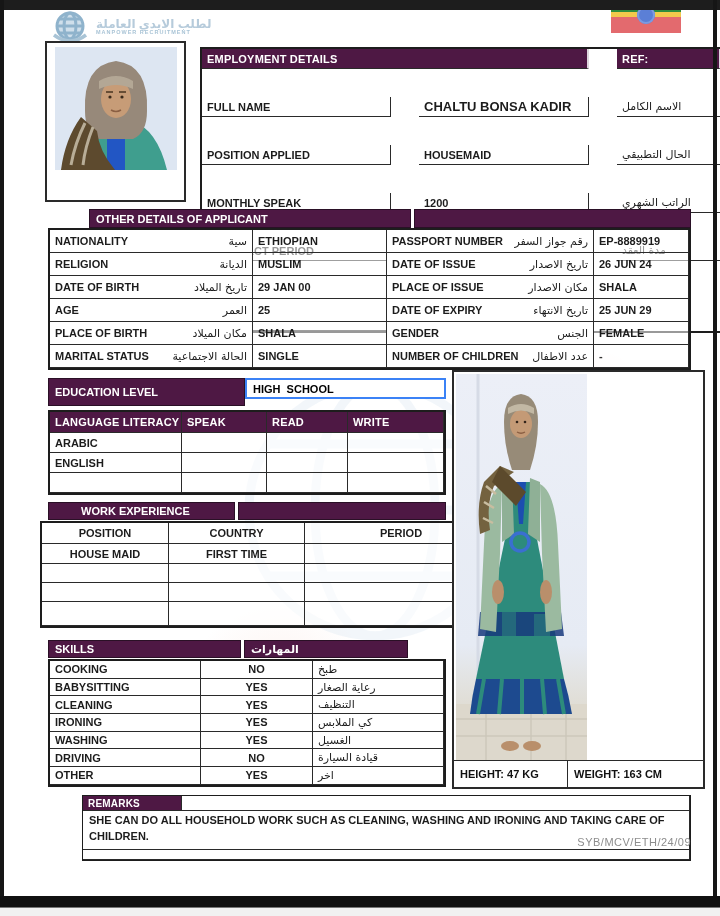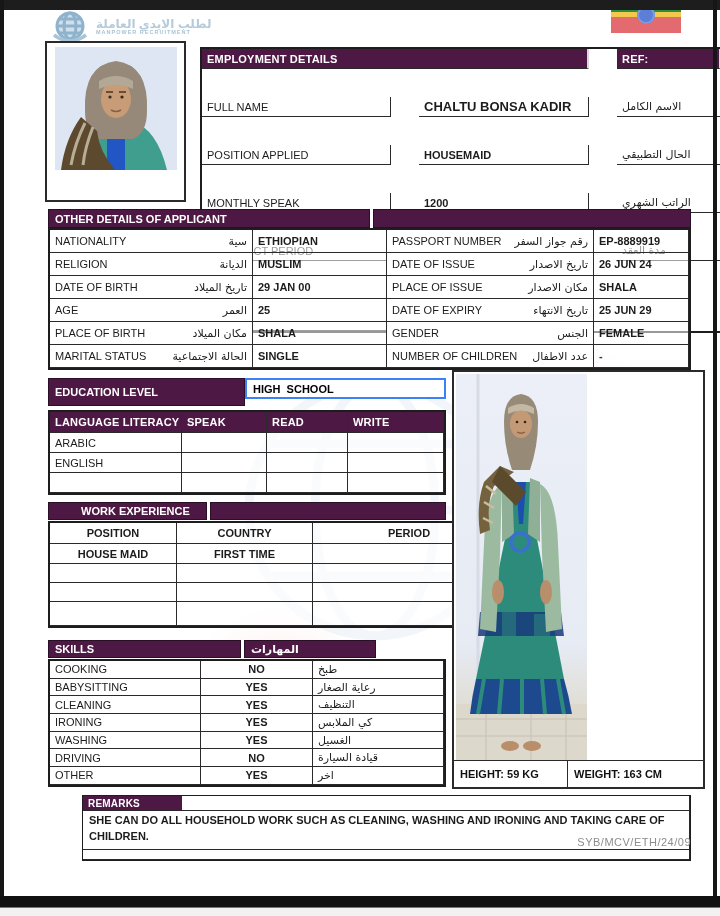--- a/index.html
+++ b/index.html
@@ -41,69 +41,69 @@
   .tbl>div{border-right:1px solid #2a2a2a;border-bottom:1px solid #2a2a2a;
     background:#fff;display:flex;align-items:center;overflow:hidden;
     font-size:11px;color:#1c1c1c;padding:0 5px;box-sizing:border-box;white-space:nowrap;}
   .tbl>div.trans{background:rgba(255,255,255,.55);}
   .hd{background:#4e1844 !important;color:#fff !important;font-weight:bold;letter-spacing:.2px;}
   .hdbar{display:flex;z-index:2;}
   .hdbar .seg{background:#4e1844;color:#fff;font-weight:bold;font-size:11px;
     display:flex;align-items:center;padding:0 6px;box-sizing:border-box;
     border:1px solid #2a1026;}
   .hdbar .gap{width:3px;background:#fff;}
-  .lab{font-weight:400;}
+  .lab{font-weight:700;}
   .val{color:#c00000;font-weight:bold;}
   .ar{direction:rtl;font-family:"DejaVu Sans",sans-serif;font-size:11px;}
   .between{justify-content:space-between;}
   .center{justify-content:center;text-align:center;}
   .right{justify-content:flex-end;text-align:right;}
 
   
   #emp-table{left:200px;top:47px;width:523px;
     grid-template-columns:189px 170px 1fr;
     grid-template-rows:20px 20px 20px 20px 20px 42px;gap:28px;}
   #emp-table .hd{border-right:2px solid #ded6dd;}
   #emp-table .vtop{align-items:flex-start;padding-top:2px;}
 
   
   .photo-box{left:45px;top:41px;width:141px;height:161px;border:2px solid #2a2a2a;background:#fff;z-index:2;box-sizing:border-box;}
   .photo-box svg{position:absolute;left:8px;top:4px;}
 
   
   #other-hd{left:48px;top:209px;width:643px;height:19px;}
-  #other-hd .seg1{width:322px;}
+  #other-hd .seg1{width:322px;margin-left:41px;}
   #other-hd .seg2{flex:1;}
   #other-table{left:48px;top:228px;width:643px;grid-auto-rows:23px;
     grid-template-columns:203px 134px 207px 1fr;}
 
   
   #edu-row{left:48px;top:378px;height:21px;display:flex;z-index:2;}
   #edu-row .edu-hd{width:197px;background:#4e1844;color:#fff;font-weight:bold;font-size:11px;
     display:flex;align-items:center;padding:13px 6px;border:1px solid #2a1026;box-sizing:border-box;}
   #edu-row .edu-val{width:201px;background:#fff;border:2px solid #3b82f6;box-sizing:border-box;
     display:flex;align-items:center;padding:0 6px;font-size:11px;font-weight:600;white-space:pre;}
 
   
   #lang-table{left:48px;top:410px;width:398px;
     grid-template-columns:132px 85px 81px 1fr;
     grid-template-rows:21px 20px 20px 20px;}
 
   
   #work-hd{left:48px;top:502px;width:398px;height:18px;}
-  #work-hd .seg1{width:159px;padding-left:32px;}
+  #work-hd .seg1{width:187px;padding-left:32px;}
   #work-hd .seg2{flex:1;}
-  #work-table{left:48px;top:521px;width:460px;
+  #work-table{left:40px;top:521px;width:460px;
     grid-template-columns:127px 136px 1fr;
     grid-template-rows:21px 20px 19px 19px 24px;}
   #work-table>div{justify-content:center;}
   #work-table .colhd{font-weight:600;}
 
   
-  #skills-hd{left:48px;top:640px;width:328px;height:18px;}
+  #skills-hd{left:48px;top:640px;width:360px;height:18px;}
   #skills-hd .seg1{width:193px;}
   #skills-hd .seg2{flex:1;justify-content:flex-end;direction:rtl;}
   #skills-table{left:48px;top:659px;width:398px;grid-auto-rows:17.7px;
     grid-template-columns:151px 112px 1fr;}
 
   
   .body-box{left:452px;top:370px;width:253px;height:419px;border:2px solid #2a2a2a;background:#fff;z-index:2;box-sizing:border-box;}
   .body-photo{position:absolute;left:2px;top:2px;width:131px;height:387px;
     background:linear-gradient(#eceff7 0%,#e6ebf4 70%,#e0ddd4 86%,#d9d4c8 100%);overflow:hidden;}
   .hw-row{position:absolute;left:0;bottom:0;width:249px;height:26px;display:flex;border-top:1.5px solid #2a2a2a;background:#fff;}
@@ -392,21 +392,21 @@
       <path d="M52 34 Q65 26 78 34 L78 40 Q65 33 52 40 Z" fill="#c2b8a4"></path>
       <circle cx="61" cy="48" r="1.3" fill="#33241a"></circle>
         <circle cx="69" cy="48" r="1.3" fill="#33241a"></circle>
       <path d="M61 58 q4 2.5 8 0" stroke="#8a5f43" stroke-width="1.3" fill="none"></path>
 
       <ellipse cx="54" cy="372" rx="9" ry="5" fill="#b98f6b"></ellipse>
       <ellipse cx="76" cy="372" rx="9" ry="5" fill="#b98f6b"></ellipse>
     </svg>
   </div>
   <div class="hw-row">
-    <div class="cell">HEIGHT: 59 KG</div>
+    <div class="cell">HEIGHT: 47 KG</div>
     <div class="cell">WEIGHT: 163 CM</div>
   </div>
 </div>
 
 <div class="abs tbl" id="remarks">
   <div class="hd">REMARKS</div>
   <div></div>
   <div class="txt val" style="grid-column:1/3">SHE CAN DO ALL HOUSEHOLD WORK SUCH AS CLEANING, WASHING AND IRONING AND TAKING CARE OF CHILDREN.</div>
   <div style="grid-column:1/3"></div>
 </div>

